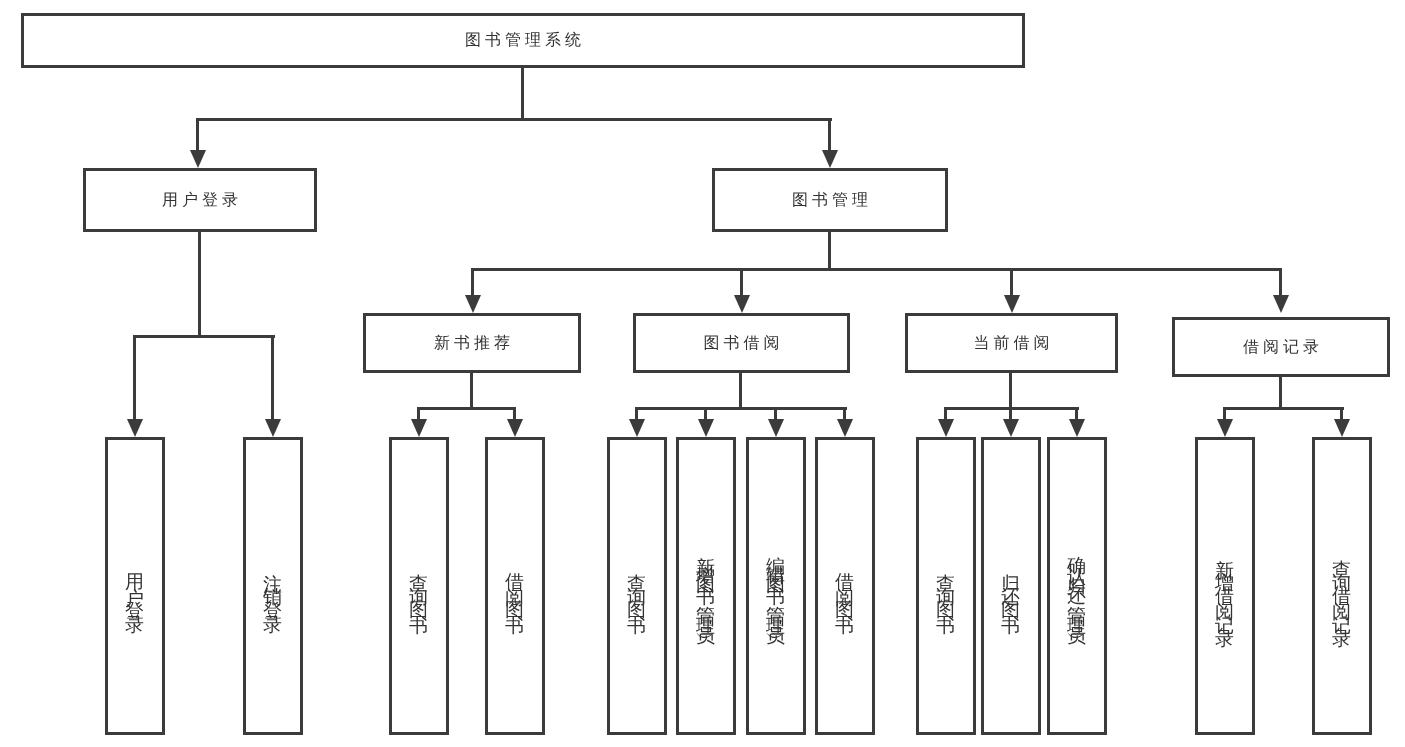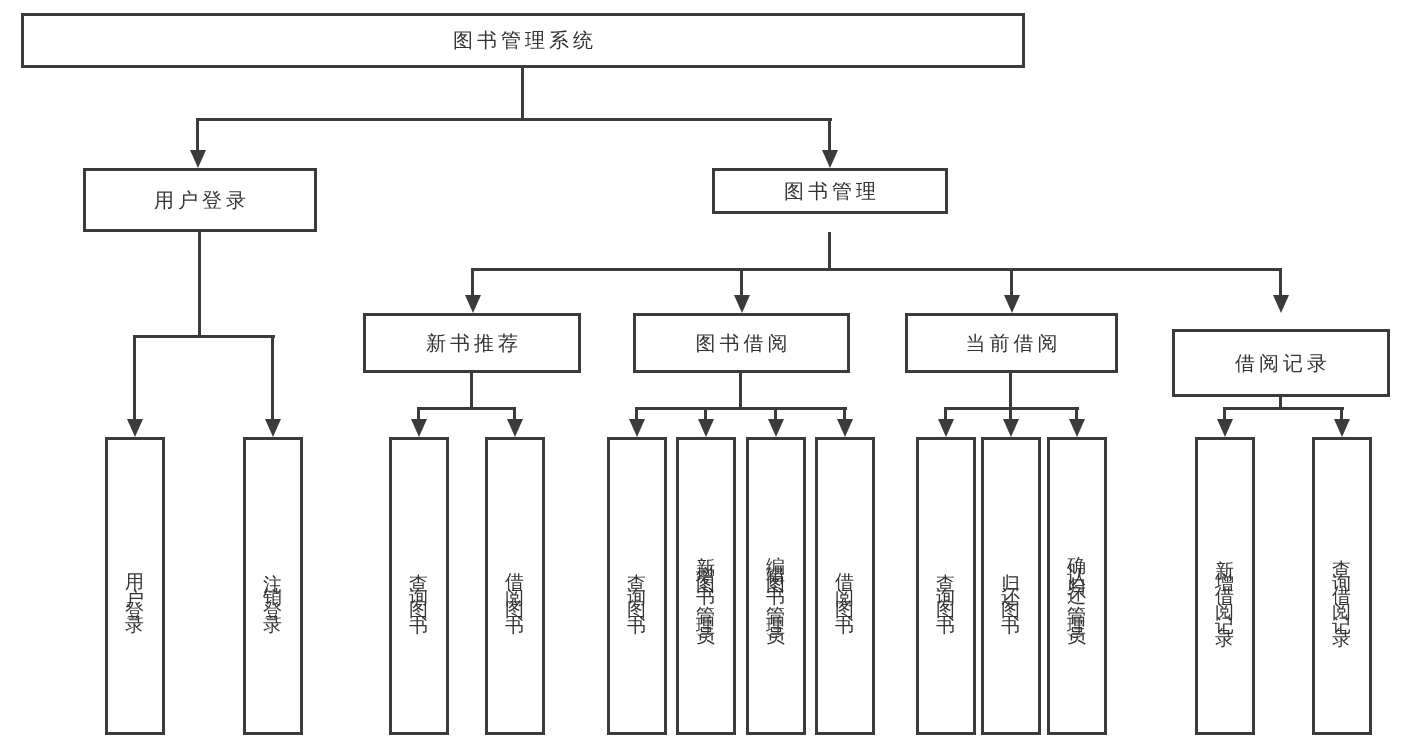--- a/index.html
+++ b/index.html
@@ -42,21 +42,21 @@
   
   .hbox {
     position: absolute;
     border: 3px solid var(--color-line);
     background: var(--color-box-bg);
     display: flex;
     align-items: center;
     justify-content: center;
   }
   .hbox span {
-    font-size: 20px;
+    font-size: 16px;
     letter-spacing: 4px;
     color: var(--color-text);
     white-space: nowrap;
     text-indent: 4px; 
     text-align: right;
   }
 
   
   .vbox {
     position: absolute;
@@ -156,34 +156,34 @@
   <div class="line vline" style="left:1340px;top:407px;height:15px"></div>
   <div class="arrow" style="left:1334px;top:419px"></div>
 
   <div class="hbox" style="left:21px;top:13px;width:1004px;height:55px">
     <span>图书管理系统</span>
   </div>
 
   <div class="hbox" style="left:83px;top:168px;width:234px;height:64px">
     <span>用户登录</span>
   </div>
-  <div class="hbox" style="left:712px;top:168px;width:236px;height:46px">
+  <div class="hbox" style="left:712px;top:168px;width:236px;height:64px">
     <span>图书管理</span>
   </div>
 
   <div class="hbox" style="left:363px;top:313px;width:218px;height:60px">
     <span>新书推荐</span>
   </div>
   <div class="hbox" style="left:905px;top:313px;width:213px;height:60px">
     <span>当前借阅</span>
   </div>
   <div class="hbox" style="left:633px;top:313px;width:217px;height:60px">
     <span>图书借阅</span>
   </div>
-  <div class="hbox" style="left:1172px;top:329px;width:218px;height:68px">
+  <div class="hbox" style="left:1172px;top:317px;width:218px;height:60px">
     <span>借阅记录</span>
   </div>
 
   <div class="vbox" style="left:105px">
     <span>用户登录</span>
   </div>
   <div class="vbox" style="left:243px">
     <span>注销登录</span>
   </div>
 

